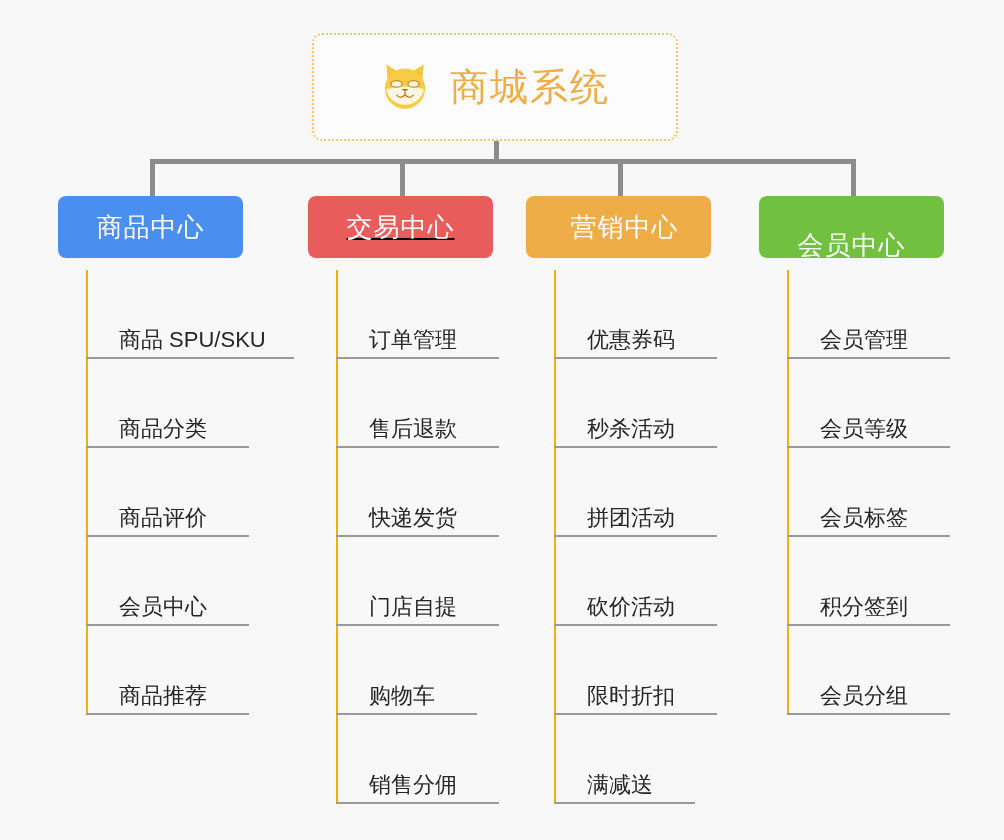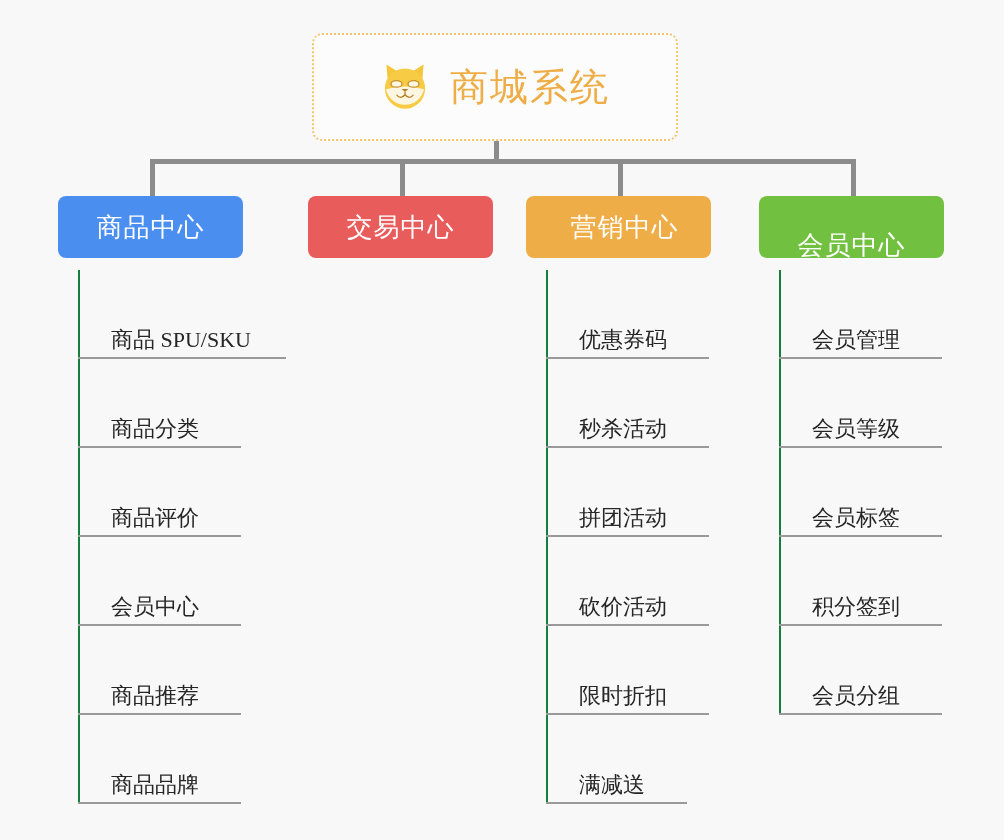--- a/index.html
+++ b/index.html
@@ -88,24 +88,23 @@
     font-size: 26px;
     letter-spacing: 1px;
     line-height: 1;
     white-space: nowrap;
   }
 
   
   .leaf-list {
     position: relative;
     margin-top: 12px;
-    margin-left: 20px;
-    border-left: 2px solid #15803d;
+    margin-left: 28px;
+    border-left: 2px solid #eab308;
     padding-top: 0;
-    font-family: Liberation Serif, serif;
   }
   .leaf-item {
     position: relative;
     height: 89px;
     box-sizing: border-box;
     display: flex;
     align-items: flex-end;
     padding-left: 31px;
     padding-bottom: 0;
   }
@@ -181,29 +180,46 @@
       </div>
       <div class="leaf-item w-med">
         <span class="leaf-text">商品评价</span>
       </div>
       <div class="leaf-item w-med">
         <span class="leaf-text">会员中心</span>
       </div>
       <div class="leaf-item w-med">
         <span class="leaf-text">商品推荐</span>
       </div>
-      <div class="leaf-item w-med">
-        <span class="leaf-text">商品品牌</span>
-      </div>
     </div>
   </div>
 
   <div class="column col-1">
-    <div class="cat-box" style="background-color: rgb(233, 92, 92);">
+    <div class="cat-box" style="background-color: rgb(233, 92, 92); text-decoration: underline;">
       <span class="cat-label">交易中心</span>
+    </div>
+    <div class="leaf-list">
+      <div class="leaf-item w-med">
+        <span class="leaf-text">订单管理</span>
+      </div>
+      <div class="leaf-item w-med">
+        <span class="leaf-text">售后退款</span>
+      </div>
+      <div class="leaf-item w-med">
+        <span class="leaf-text">快递发货</span>
+      </div>
+      <div class="leaf-item w-med">
+        <span class="leaf-text">门店自提</span>
+      </div>
+      <div class="leaf-item w-short">
+        <span class="leaf-text">购物车</span>
+      </div>
+      <div class="leaf-item w-med">
+        <span class="leaf-text">销售分佣</span>
+      </div>
     </div>
   </div>
 
   <div class="column col-2">
     <div class="cat-box" style="background-color: rgb(238, 173, 70); padding-left: 12px;">
       <span class="cat-label">营销中心</span>
     </div>
     <div class="leaf-list">
       <div class="leaf-item w-med">
         <span class="leaf-text">优惠券码</span>

